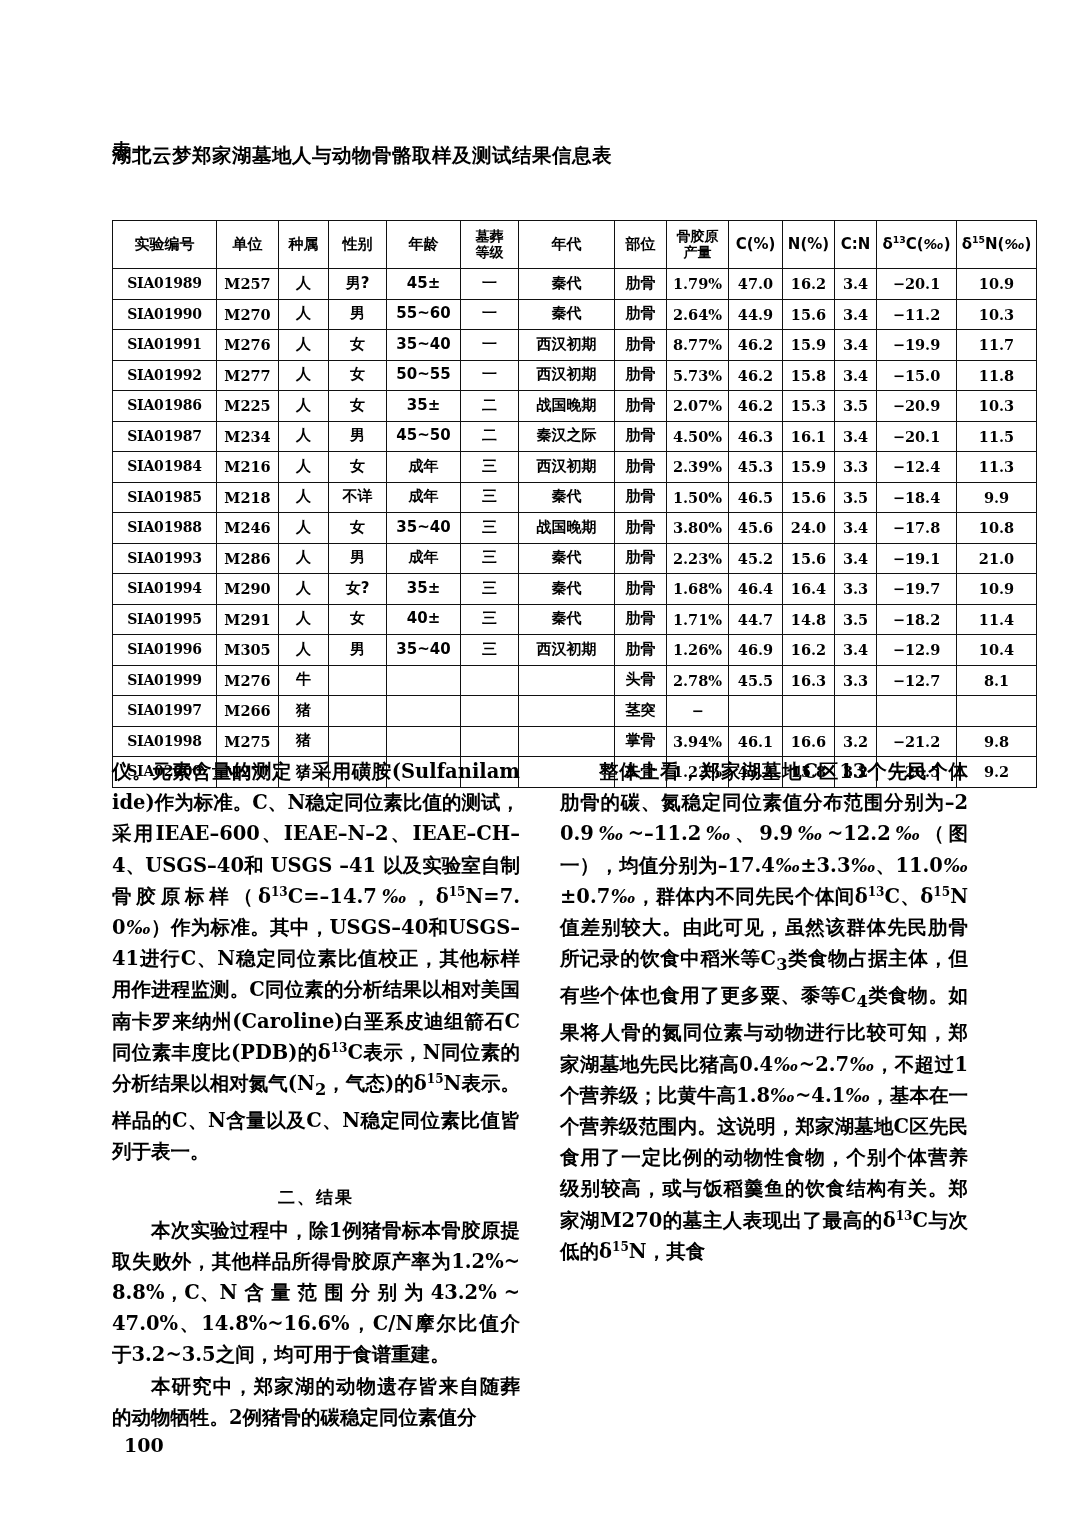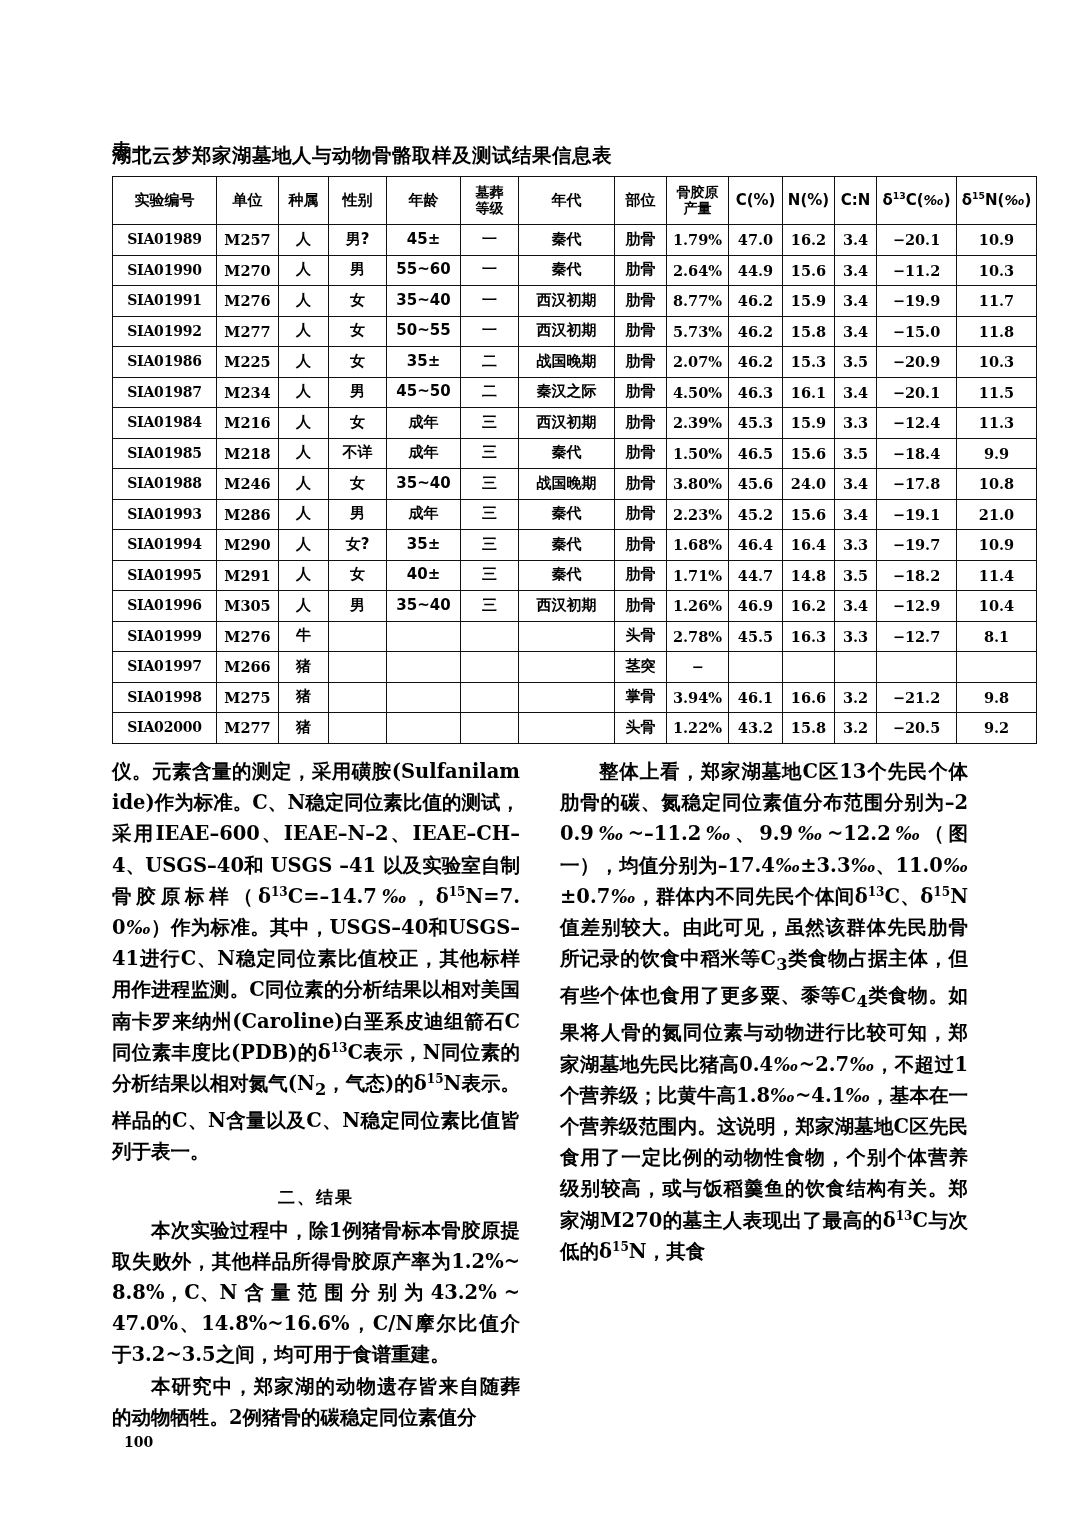--- a/index.html
+++ b/index.html
@@ -59,20 +59,21 @@
     position: absolute;
     left: 112px;
     top: 176px;
     width: 856px;
   }
   table.data-table {
     border-collapse: collapse;
     width: 856px;
     table-layout: fixed;
     font-family: "DejaVu Serif", "Liberation Serif", serif;
+    margin-top: 44px;
   }
   table.data-table td,
   table.data-table th {
     border: 1.3px solid #111111;
     text-align: center;
     vertical-align: middle;
     font-size: 14.5px;
     font-weight: bold;
     padding: 0;
     height: 29.5px;
@@ -164,21 +165,21 @@
     font-weight: bold;
     letter-spacing: 2px;
     font-family: "DejaVu Sans", "Liberation Sans", sans-serif;
   }
 
   
   .page-number {
     position: absolute;
     left: 124px;
     top: 1434px;
-    font-size: 14px;
+    font-size: 19px;
     font-weight: bold;
     font-family: "DejaVu Serif", "Liberation Serif", serif;
   }
 </style>
 </head>
 <body>
 
 <div class="page">
 
   <div class="caption-row">

